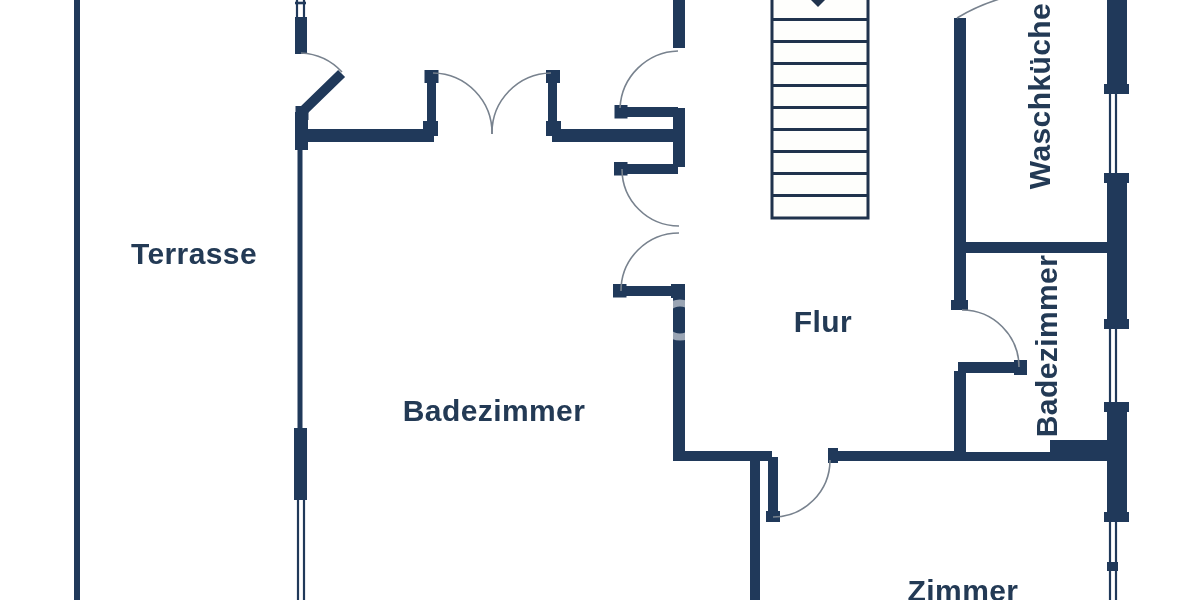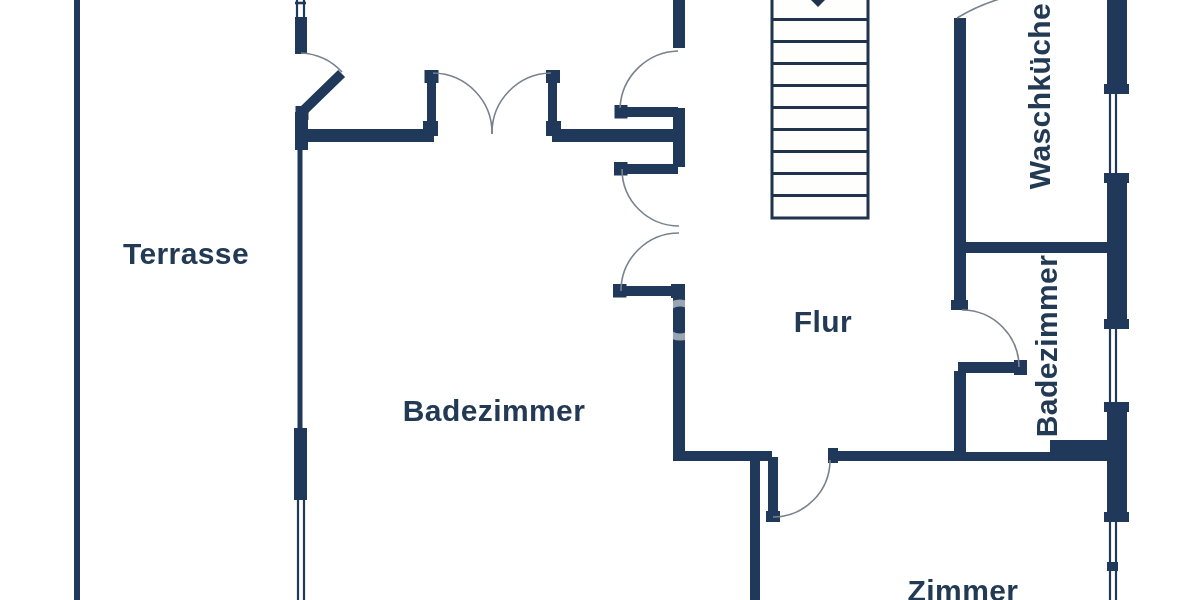--- a/index.html
+++ b/index.html
@@ -173,21 +173,21 @@
     <g>
       <rect class="leaf" x="768" y="457" width="10" height="58"></rect>
       <rect class="leaf" x="766" y="511" width="14" height="11"></rect>
       <rect class="leaf" x="828" y="448" width="10" height="15"></rect>
       <path class="arc" d="M 773 517 A 57 57 0 0 0 830 460"></path>
     </g>
 
     <circle class="wm" cx="680" cy="320" r="17"></circle>
   </svg>
 
-  <div class="room-label" style="left:186px;top:254px;">Terrasse</div>
+  <div class="room-label" style="left:194px;top:254px;">Terrasse</div>
 
   <div class="room-label" style="left:494px;top:411px;">Badezimmer</div>
 
   <div class="room-label" style="left:823px;top:322px;">Flur</div>
 
   <div class="room-label vertical" style="left:1040px;top:96px;">Waschküche</div>
 
   <div class="room-label vertical" style="left:1047px;top:346px;">Badezimmer</div>
 
   <div class="room-label" style="left:963px;top:563px;margin-top:28px;">Zimmer</div>

